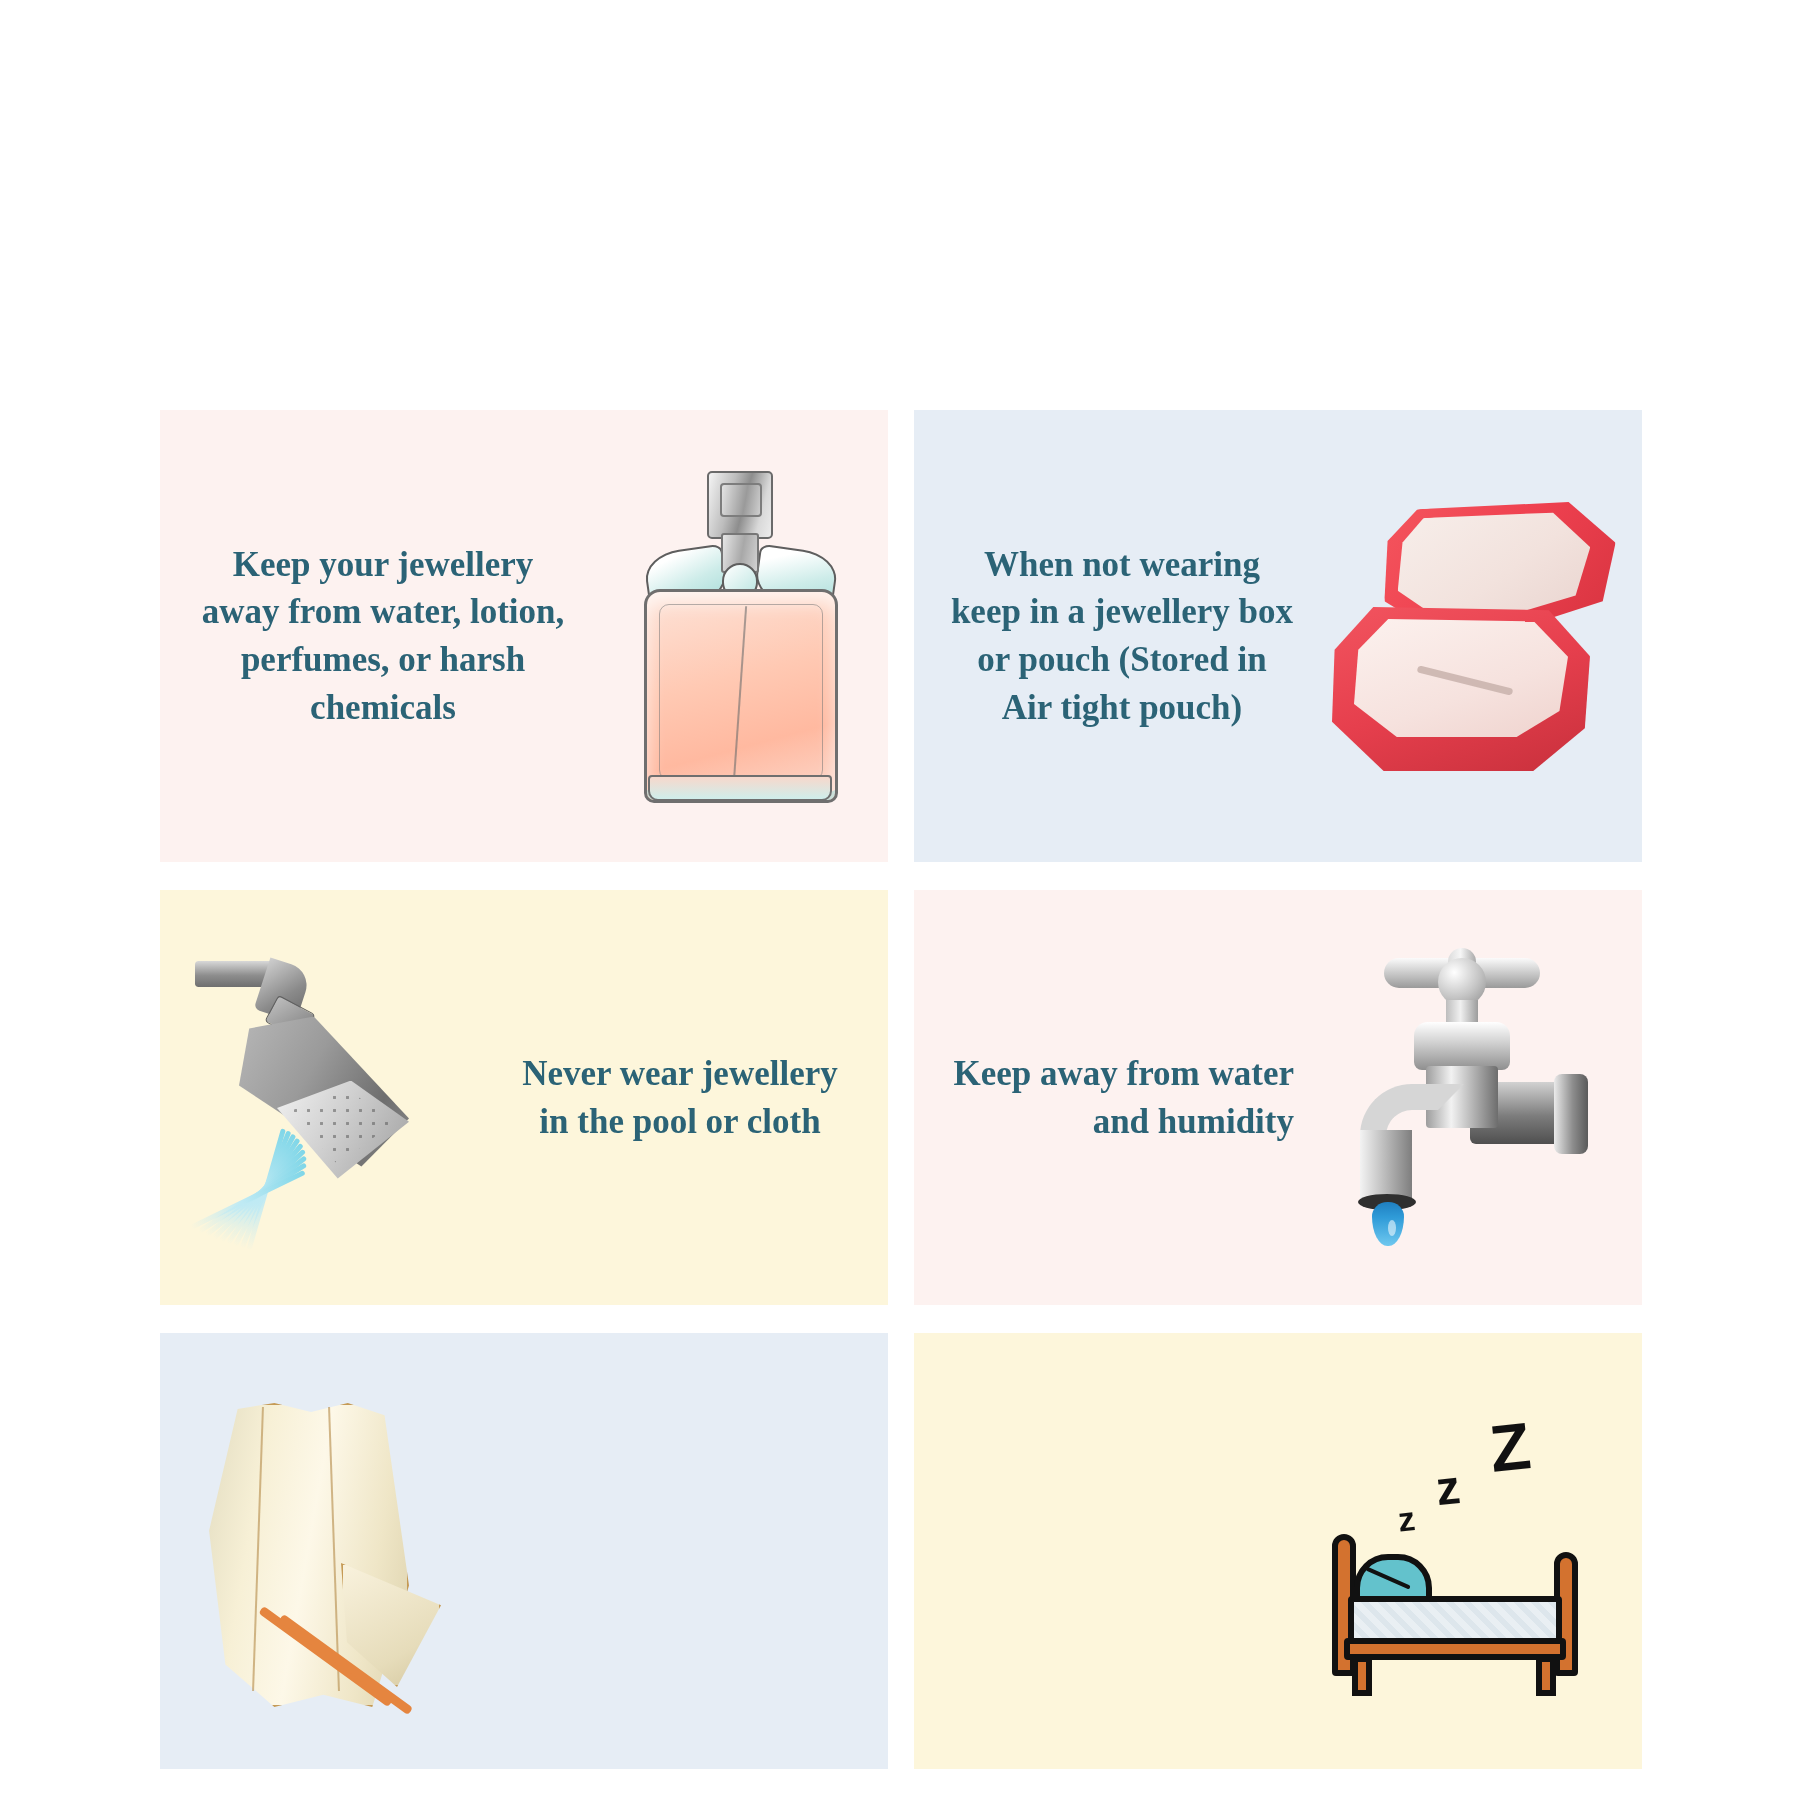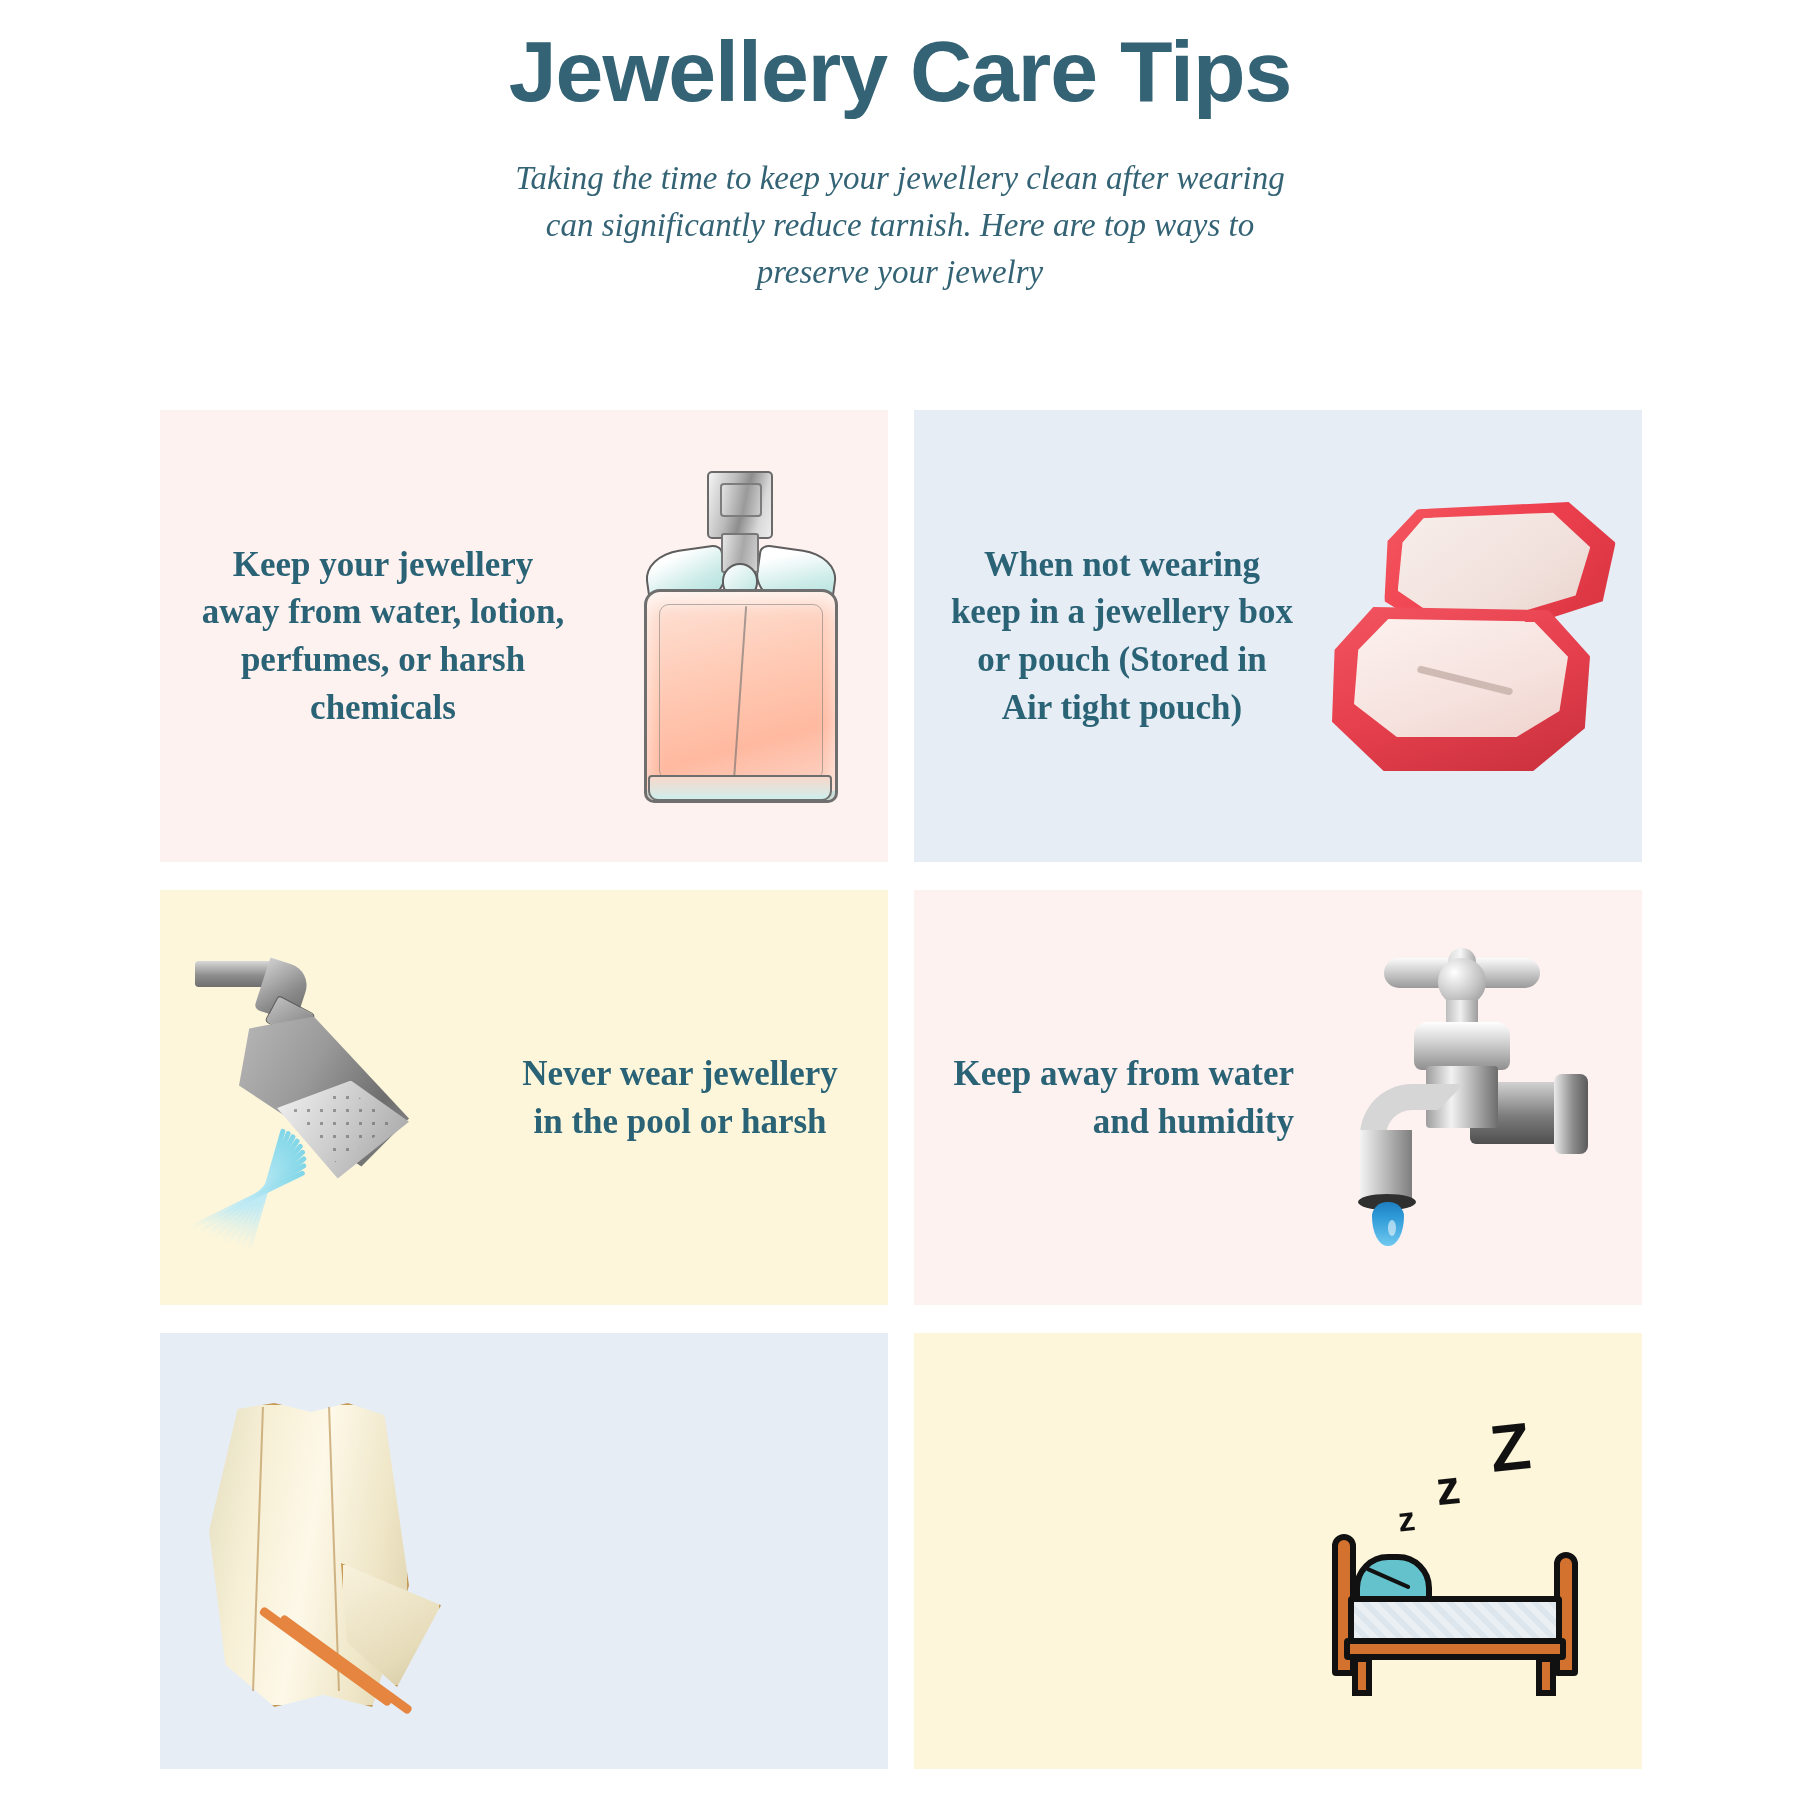--- a/index.html
+++ b/index.html
@@ -373,24 +373,20 @@
   .bd-pillow:after {
     content:""; position:absolute; left:4px; top:16px; width:48px; height:4px;
     background:#111; border-radius:3px; transform: rotate(24deg);
   }
 </style>
 </head>
 <body>
 
 <div class="page">
 
-  <div class="header">
-    <h1 class="title">Jewellery Care Tips</h1>
-    <p class="subtitle">Taking the time to keep your jewellery clean after wearing can significantly reduce tarnish. Here are top ways to preserve your jewelry</p>
-  </div>
 
   <div class="grid">
 
     <div class="card bg-pink text-left c1">
       <div class="card-text">Keep your jewellery away from water, lotion, perfumes, or harsh chemicals</div>
       <div class="art">
         <div class="perfume">
           <div class="pf-bow-l"></div>
           <div class="pf-bow-r"></div>
           <div class="pf-cap"></div>
@@ -409,21 +405,21 @@
           <div class="rb-lid"></div>
           <div class="rb-lid-in"></div>
           <div class="rb-base"></div>
           <div class="rb-base-in"></div>
           <div class="rb-slot"></div>
         </div>
       </div>
     </div>
 
     <div class="card bg-cream text-right c3">
-      <div class="card-text">Never wear jewellery in the pool or harsh</div>
+      <div class="card-text">Never wear jewellery in the pool or cloth</div>
       <div class="art">
         <div class="shower">
           <div class="sh-pipe"></div>
           <div class="sh-elbow"></div>
           <div class="sh-collar"></div>
           <div class="sh-cone"></div>
           <div class="sh-face"></div>
           <div class="sh-spray">
             <i style="transform:rotate(16deg)"></i>
             <i style="transform:rotate(22deg) translateX(6px)"></i>

